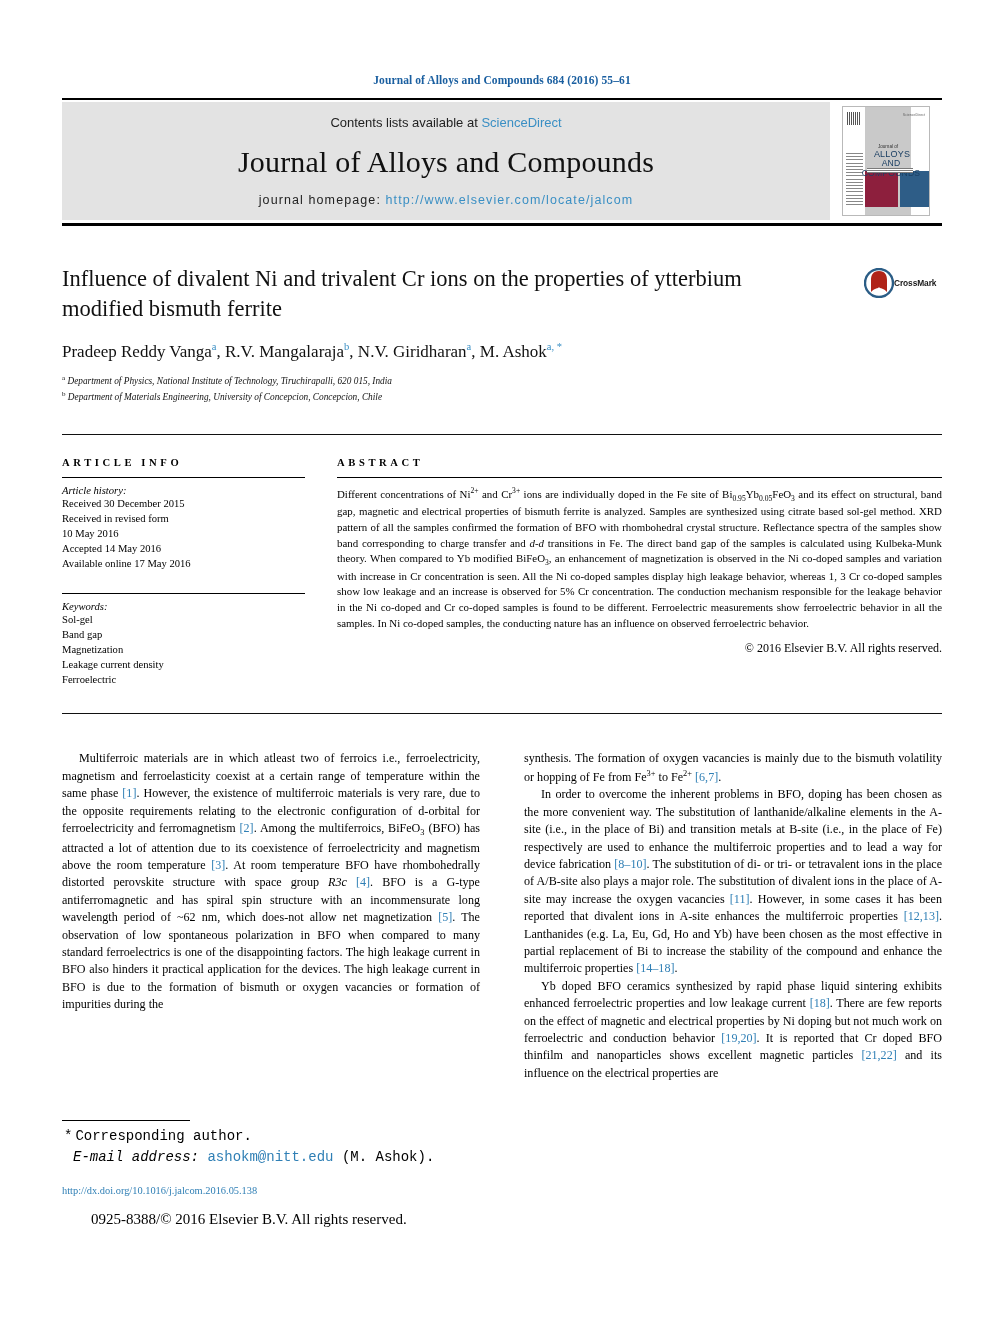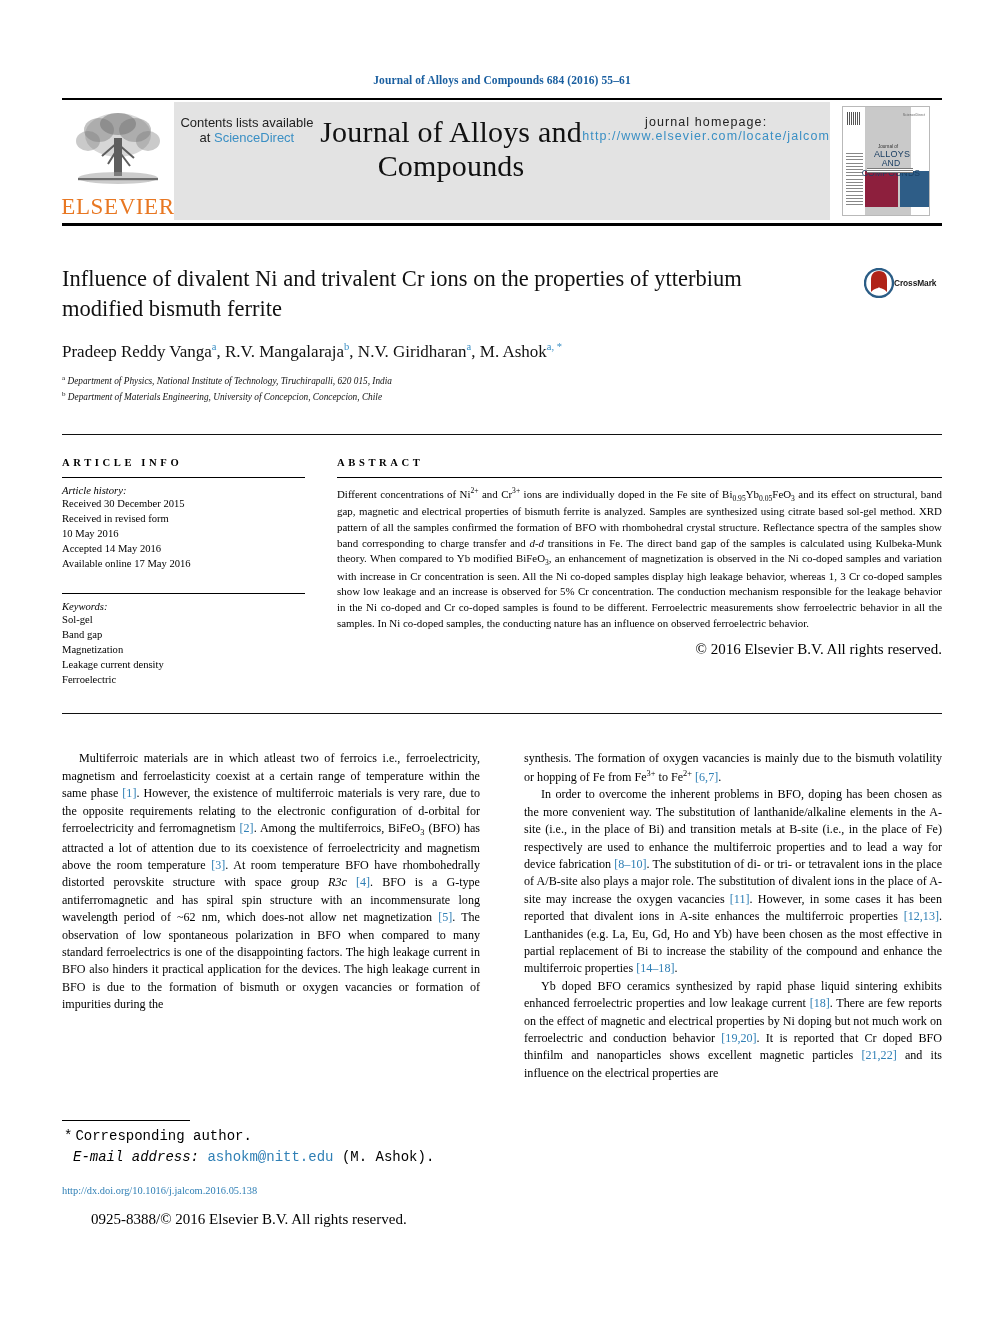--- a/index.html
+++ b/index.html
@@ -65,21 +65,21 @@
     font-size: 23px;
     letter-spacing: 0.6px;
     color: #E87722;
     line-height: 1;
     margin-top: 1px;
   }
   .banner-center {
     flex: 1 1 auto;
     background: #e3e3e3;
     display: flex;
-    flex-direction: row;
+    flex-direction: column;
     justify-content: space-between;
     padding: 13px 0 13px 0;
     text-align: center;
   }
   .contents-line {
     font-family: "Liberation Sans", sans-serif;
     font-size: 13px;
     color: #222;
   }
   .contents-line .sd {
@@ -221,21 +221,21 @@
     font-size: 10.9px;
     line-height: 1.45;
     text-align: justify;
     color: #000;
   }
   .abstract-text sub { font-size: 7.6px; }
   .abstract-text sup { font-size: 7.6px; }
   .copyright {
     margin-top: 9px;
     text-align: right;
-    font-size: 15px;
+    font-size: 12px;
     font-family: "Liberation Serif", serif;
   }
 
   .rule-med2 { border-top: 1.6px solid #111; margin-top: 26px; }
 
   
   .body-cols {
     display: flex;
     margin-top: 36px;
   }
@@ -305,37 +305,20 @@
 <body>
 
 <div class="page">
  <div class="sheet">
 
   <div class="running-head">Journal of Alloys and Compounds 684 (2016) 55–61</div>
   <div class="rule-thick"></div>
 
   <div class="banner">
 
-    <div class="banner-logo">
-      <svg class="tree-svg" width="92" height="86" viewBox="0 0 92 86">
-        <g fill="#6d6d6d">
-          <ellipse cx="46" cy="27" rx="33" ry="22" fill="#8c8c8c" opacity="0.35"></ellipse>
-          <ellipse cx="27" cy="22" rx="15" ry="12" fill="#7a7a7a" opacity="0.45"></ellipse>
-          <ellipse cx="63" cy="22" rx="16" ry="12" fill="#7a7a7a" opacity="0.45"></ellipse>
-          <ellipse cx="46" cy="16" rx="18" ry="11" fill="#6f6f6f" opacity="0.5"></ellipse>
-          <ellipse cx="16" cy="33" rx="12" ry="10" fill="#7a7a7a" opacity="0.4"></ellipse>
-          <ellipse cx="76" cy="33" rx="12" ry="10" fill="#7a7a7a" opacity="0.4"></ellipse>
-          <path d="M42 30 L42 68 L50 68 L50 30 Z" fill="#5e5e5e"></path>
-          <path d="M46 34 L30 48 M46 36 L62 50 M46 40 L36 56 M46 42 L58 58" stroke="#5e5e5e" stroke-width="2" fill="none"></path>
-          <ellipse cx="46" cy="70" rx="40" ry="6" fill="#9a9a9a" opacity="0.5"></ellipse>
-          <rect x="6" y="70" width="80" height="2.2" fill="#6d6d6d"></rect>
-        </g>
-      </svg>
-      <div class="elsevier-word">ELSEVIER</div>
-    </div>
 
     <div class="banner-center">
       <div class="contents-line"><span>Contents lists available at </span><span class="sd">ScienceDirect</span></div>
       <div class="journal-name">Journal of Alloys and Compounds</div>
       <div class="homepage-line"><span>journal homepage: </span><span class="url">http://www.elsevier.com/locate/jalcom</span></div>
     </div>
 
     <div class="banner-cover">
       <div class="cover-thumb">
         <div class="cv-gray"></div>

